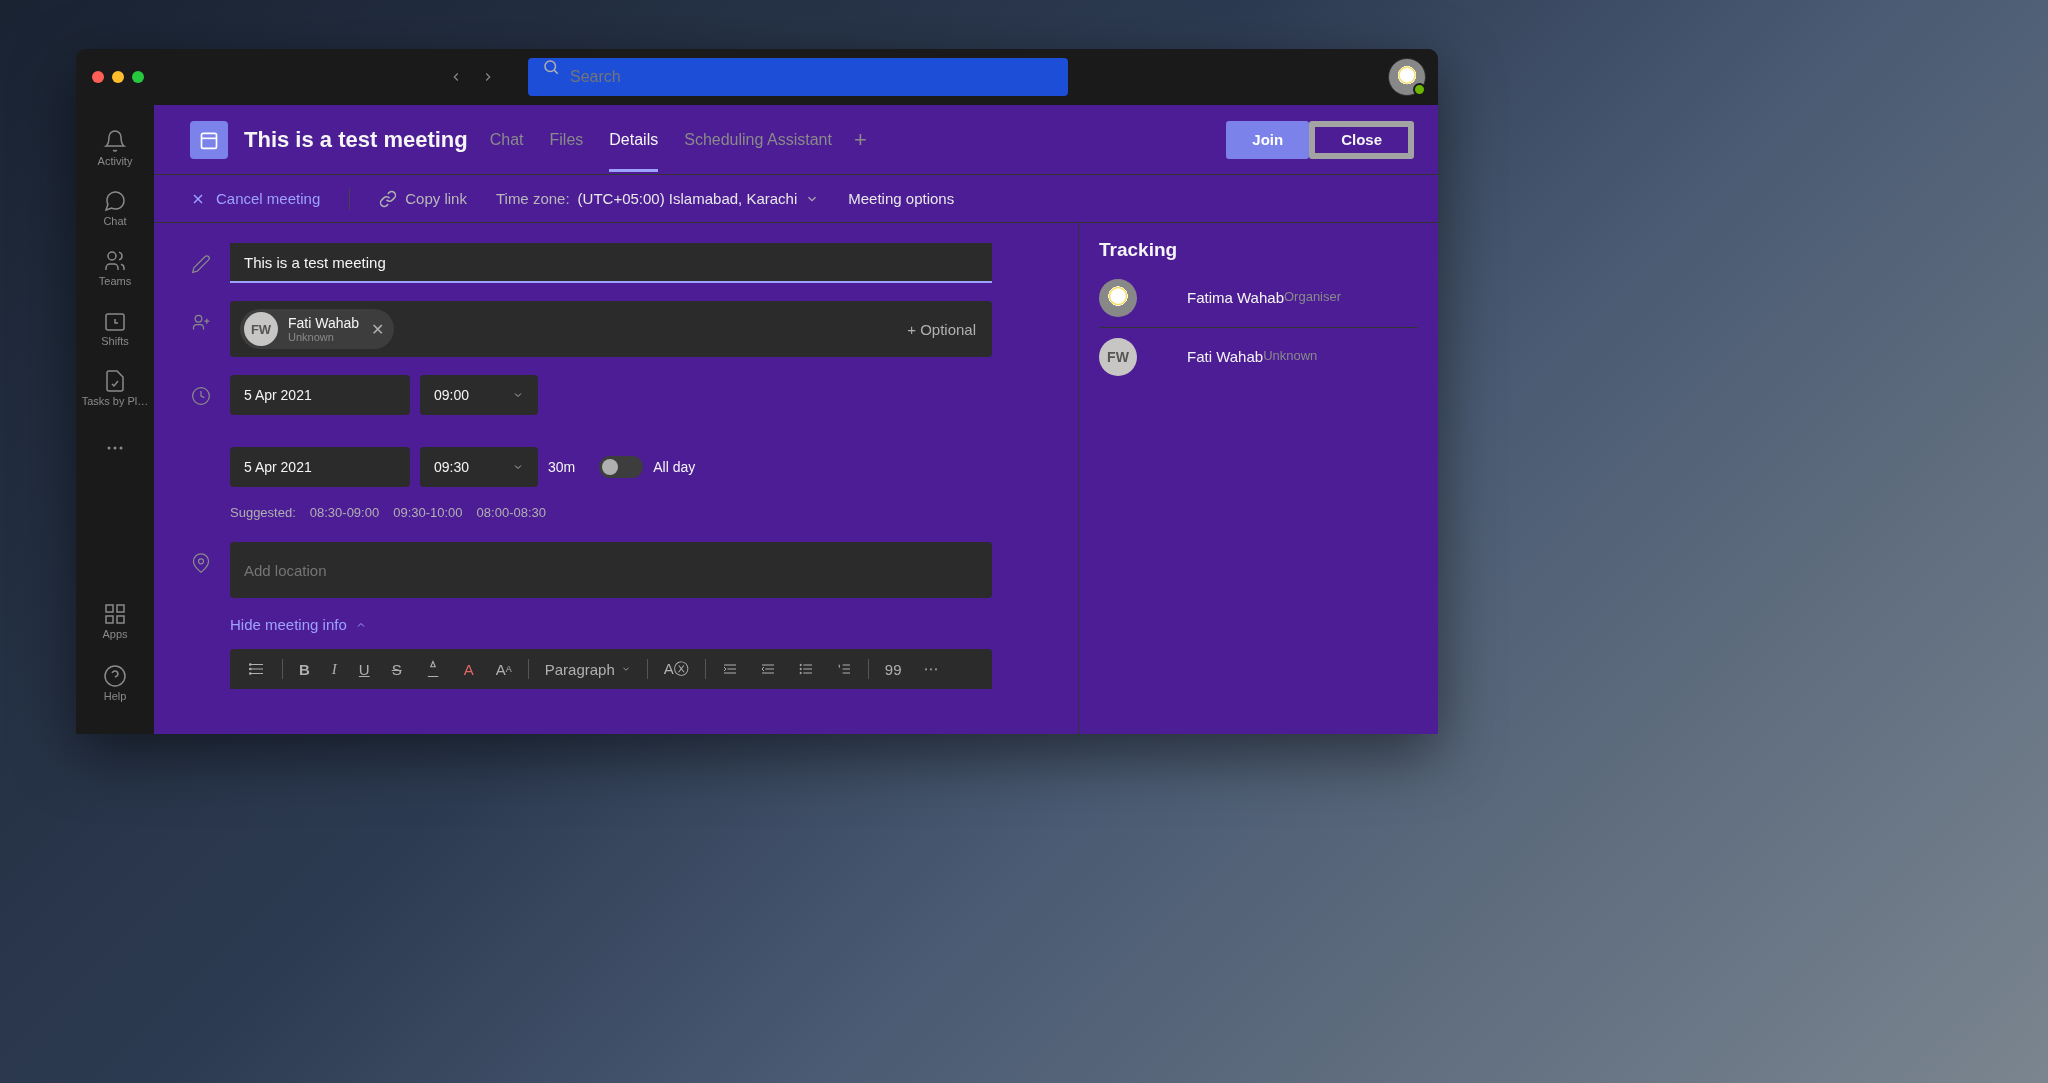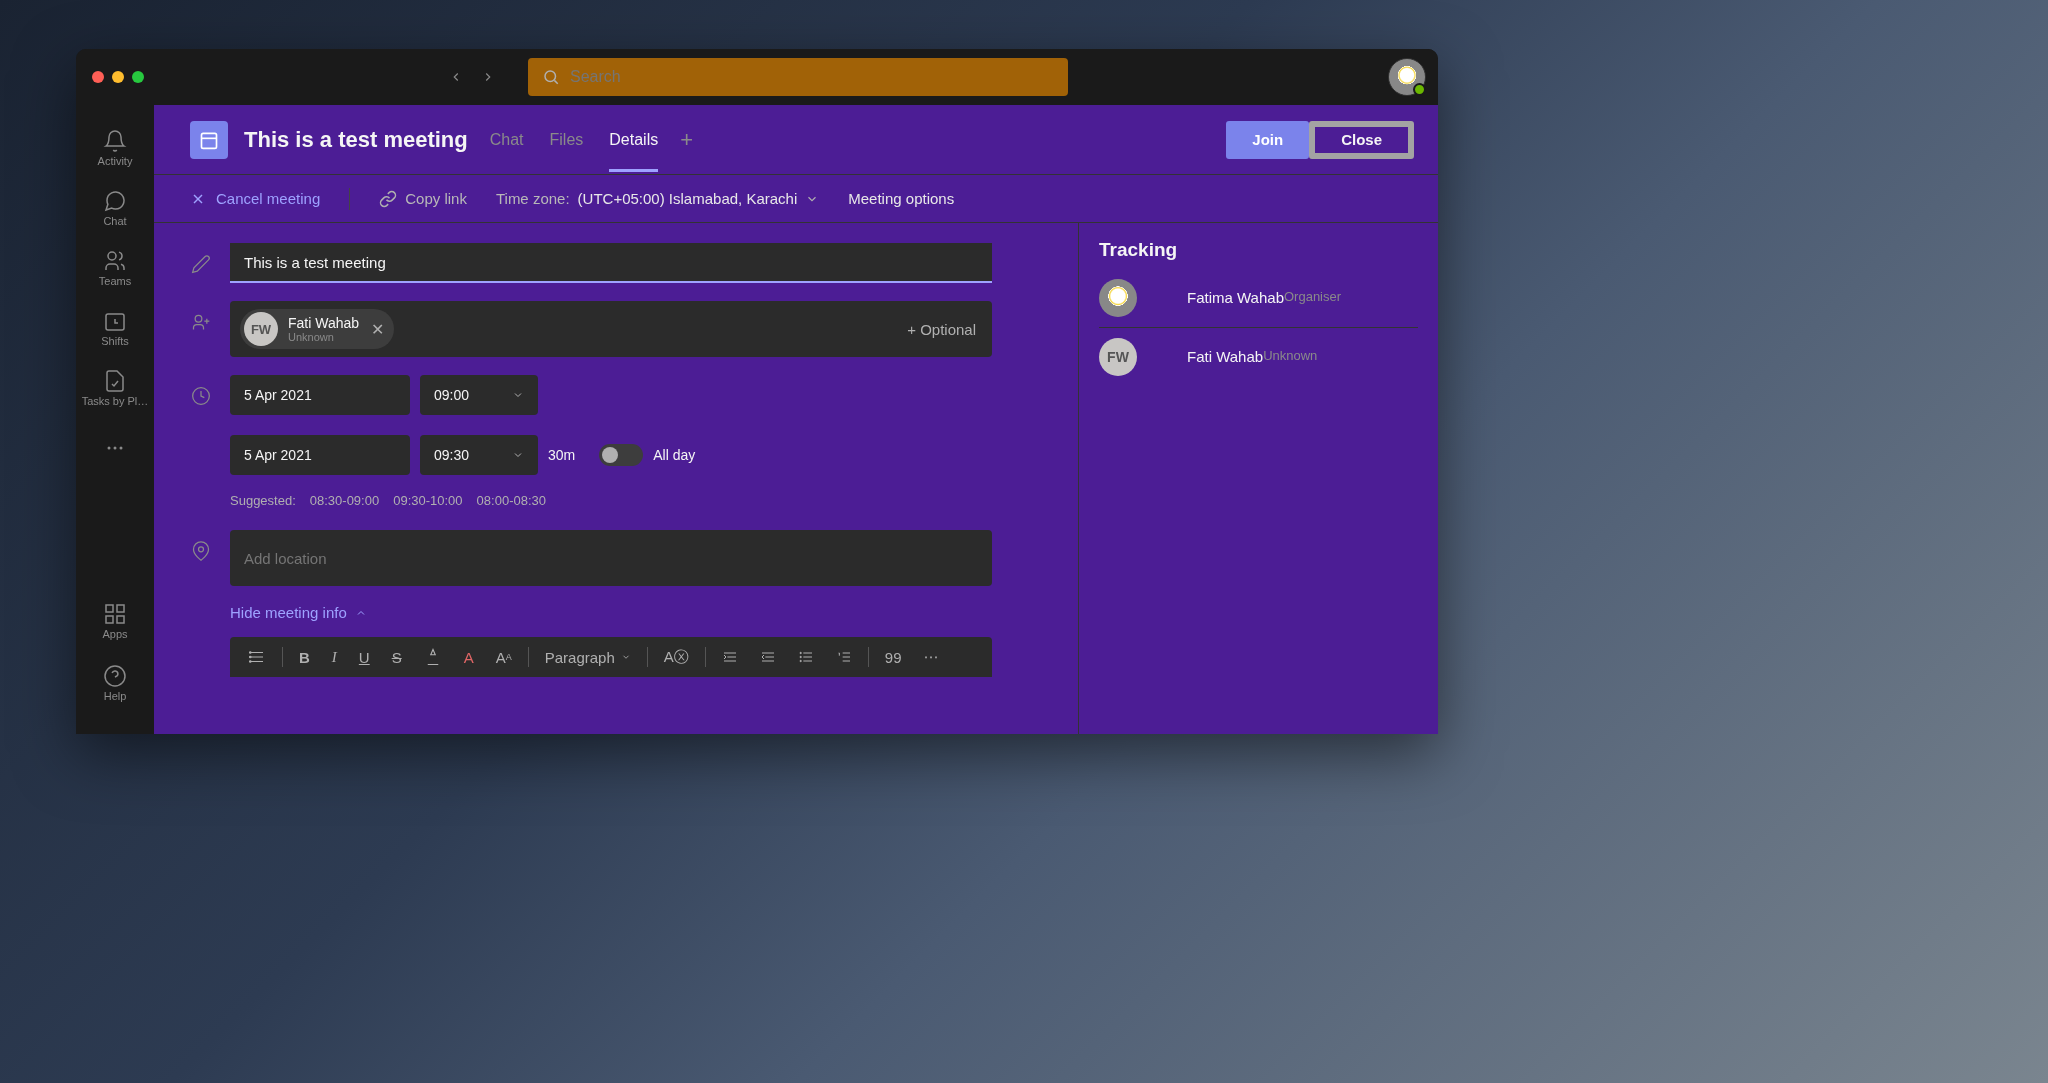--- a/index.html
+++ b/index.html
@@ -34,24 +34,23 @@
 .traffic-light { width: 12px; height: 12px; border-radius: 50%; }
 .tl-red { background: #ff5f56; }
 .tl-yellow { background: #ffbd2e; }
 .tl-green { background: #27c93f; }
 .nav-arrows { display: flex; gap: 8px; margin-left: 300px; }
 .nav-arrow { width: 24px; height: 24px; display: flex; align-items: center; justify-content: center; color: #8a8a8a; cursor: pointer; }
 .search-box {
   flex: 0 0 540px;
   height: 38px;
   margin-left: 28px;
-  background: #a16207;
+  background: #1d4ed8;
   border-radius: 4px;
   display: flex;
-  align-items: center;
   padding: 0 14px;
   gap: 10px;
 }
 .search-box svg { flex-shrink: 0; }
 .search-box input {
   background: transparent;
   border: none;
   outline: none;
   color: #ccc;
   font-size: 16px;
@@ -405,20 +404,21 @@
           <svg width="20" height="20" viewBox="0 0 24 24" fill="none" stroke="#fff" stroke-width="2">
               <rect x="3" y="4" width="18" height="18" rx="2"></rect>
               <line x1="3" y1="10" x2="21" y2="10"></line>
             </svg>
         </div>
         <div class="meeting-title">This is a test meeting</div>
         <div class="tabs">
           <div class="tab">Chat</div>
           <div class="tab">Files</div>
           <div class="tab active">Details</div>
+          <div class="tab">Scheduling Assistant</div>
         </div>
         <div class="add-tab">+</div>
         <div class="header-actions">
           <button class="btn btn-primary">Join</button>
           <button class="btn btn-secondary">Close</button>
         </div>
       </div>
 
       <div class="subheader">
         <div class="cancel-meeting">
@@ -481,21 +481,21 @@
             </div>
           </div>
 
           <div class="form-row" style="margin-bottom:8px;">
             <div class="row-icon">
               <svg width="20" height="20" viewBox="0 0 24 24" fill="none" stroke="currentColor" stroke-width="1.5">
                   <circle cx="12" cy="12" r="10"></circle>
                   <polyline points="12 6 12 12 16 14"></polyline>
                 </svg>
             </div>
-            <div style="display:flex;flex-direction:column;gap:10px;">
+            <div style="display:flex;flex-direction:column;gap:22px;">
               <div class="datetime-row">
                 <input class="date-field" value="5 Apr 2021" style="">
                 <div class="time-field">
                   <span>09:00</span>
                   <svg class="chev" width="12" height="12" viewBox="0 0 24 24" fill="none" stroke-width="2">
                       <polyline points="6 9 12 15 18 9"></polyline>
                     </svg>
                 </div>
               </div>
               <div class="datetime-row">

